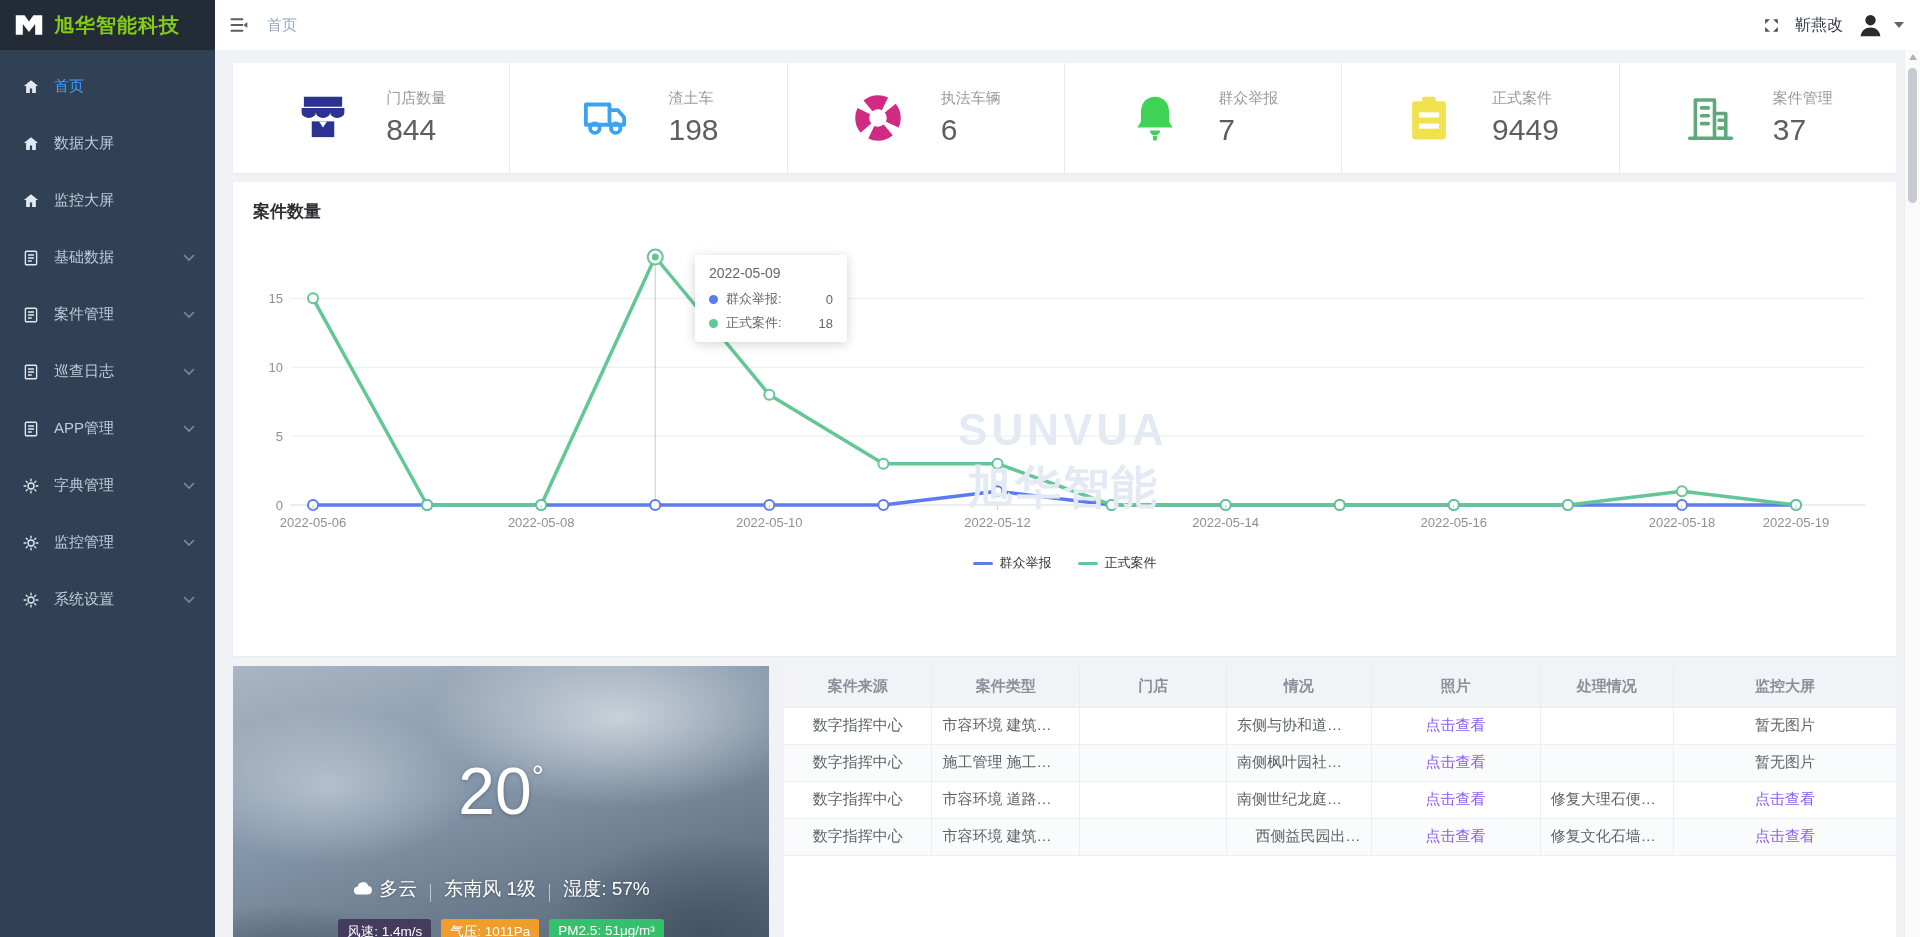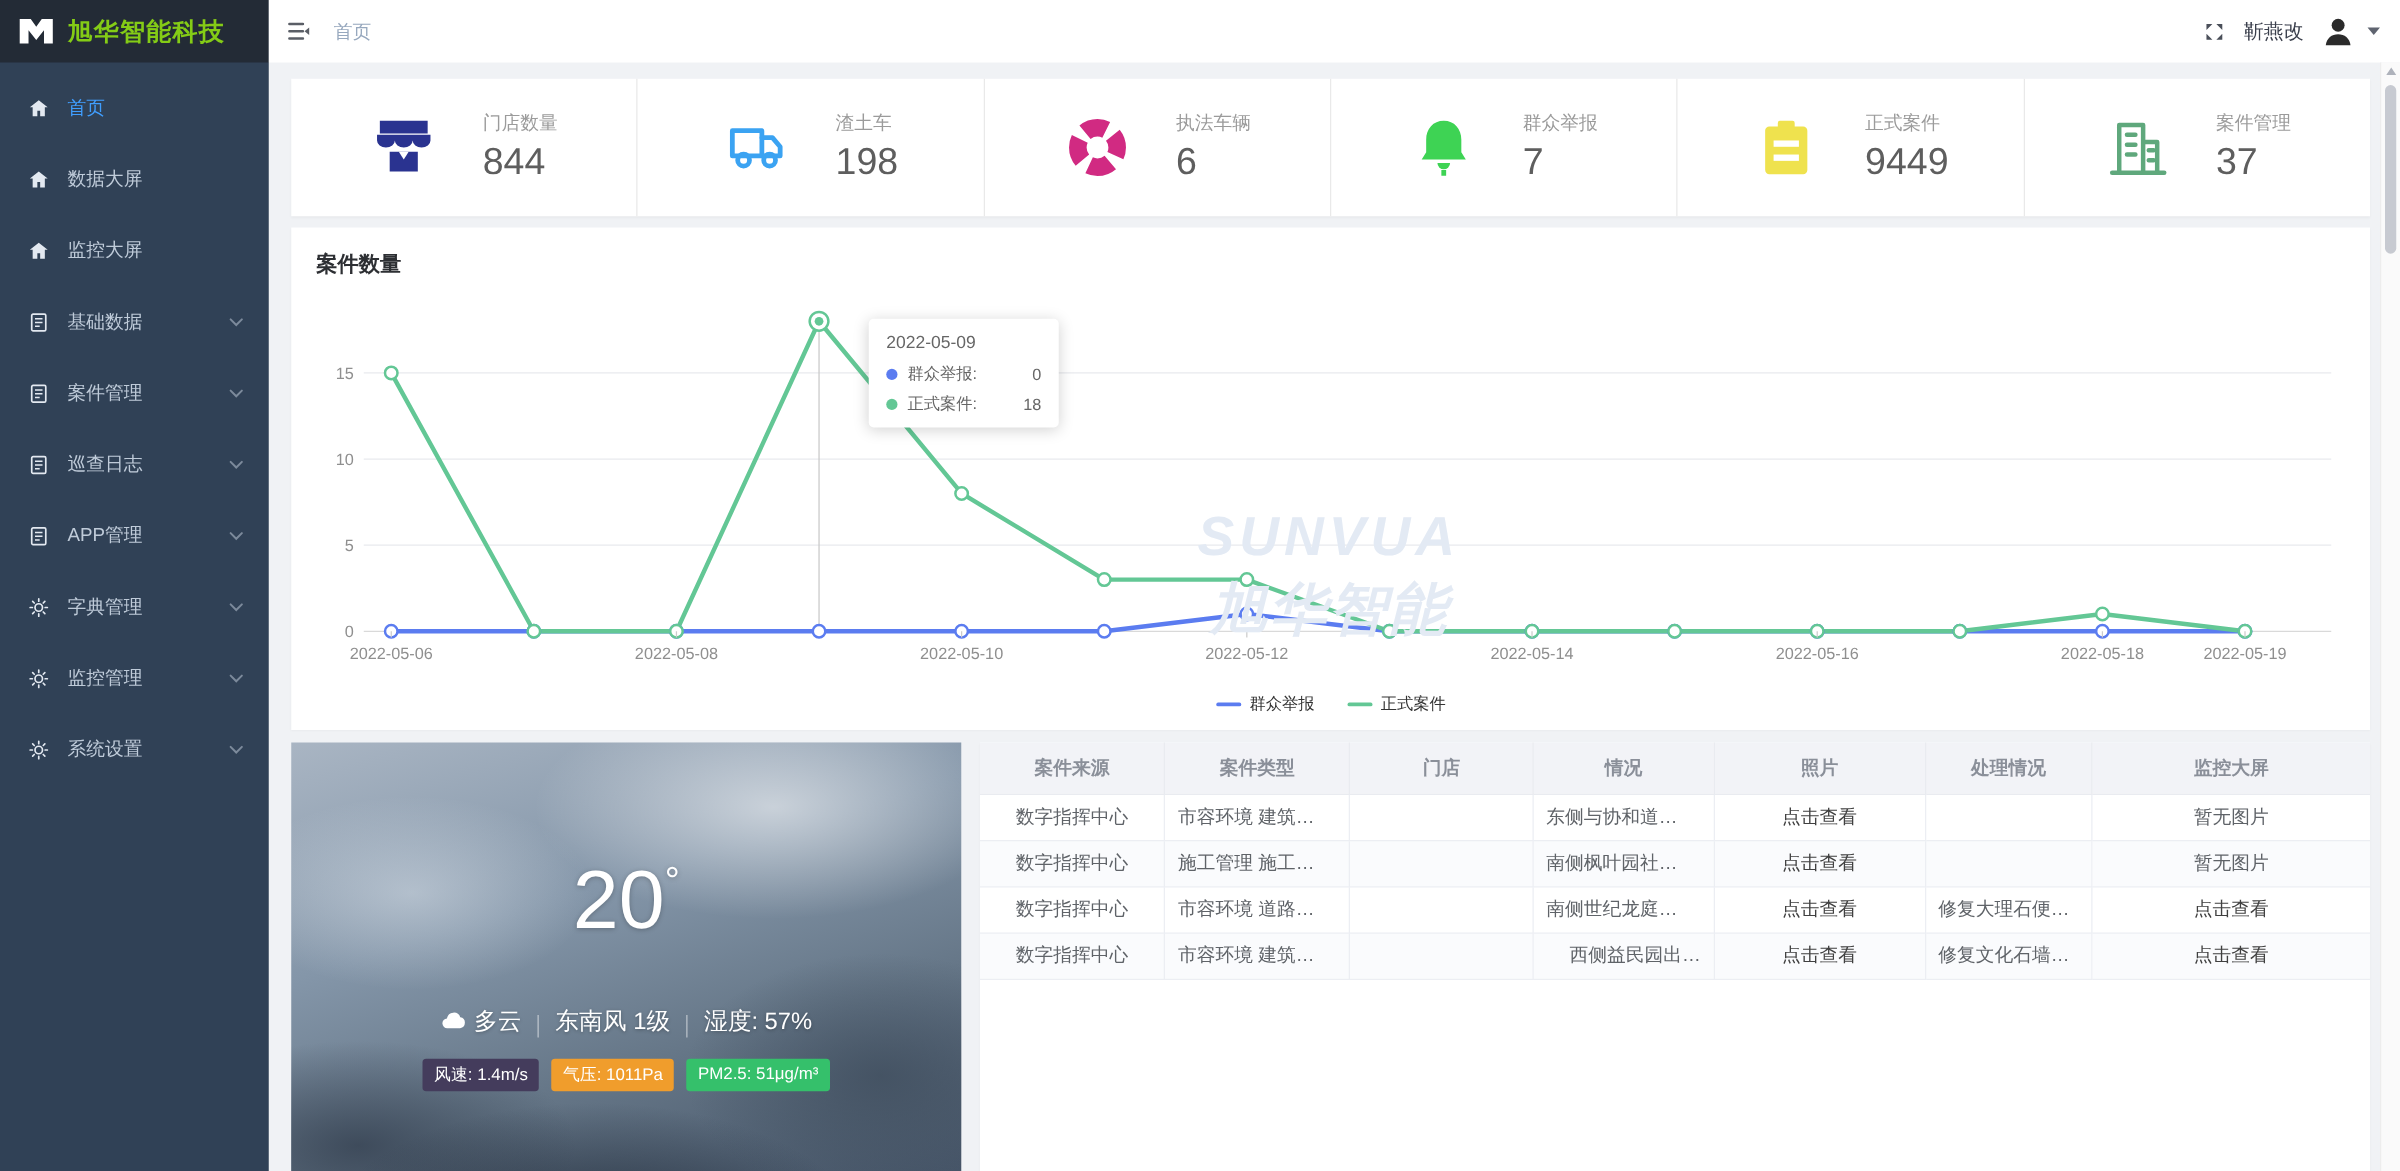--- a/index.html
+++ b/index.html
@@ -30,25 +30,25 @@
   .content { position:absolute; top:50px; left:0; right:16px; bottom:0; padding:13px 8px 0 18px; overflow:hidden; }
 
   
   .stats { display:flex; background:#fff; height:110px; box-shadow:0 1px 2px rgba(0,0,0,.04); }
   .stat-card { flex:1; display:flex; align-items:center; justify-content:center; gap:36px; border-left:1px solid #e9e9e9; }
   .stat-card:first-child { border-left:none; }
   .stat-text .stat-label { font-size:15px; color:#9b9b9b; margin-bottom:5px; }
   .stat-text .stat-value { font-size:30px; color:#5e5e5e; }
 
   
-  .chart-card { margin-top:9px; background:#fff; height:402px; padding:18px 20px 10px; box-shadow:0 1px 2px rgba(0,0,0,.04); }
+  .chart-card { margin-top:9px; background:#fff; height:474px; padding:18px 20px 10px; box-shadow:0 1px 2px rgba(0,0,0,.04); }
   .chart-title { font-size:17px; font-weight:bold; color:#2d2f33; margin-bottom:4px; }
   .chart-wrap { position:relative; }
   .watermark { position:absolute; left:660px; top:178px; width:300px; text-align:center;
-    color:#e3eaf4; font-weight:bold; pointer-events:none;font-style:italic; }
+    color:#e3eaf4; font-weight:bold; pointer-events:none; }
   .watermark .wm1 { font-size:44px; letter-spacing:4px; }
   .watermark .wm2 { font-size:46px; letter-spacing:2px; margin-top:2px; }
   .tooltip { position:absolute; left:442px; top:28px; width:152px; background:#fff; border-radius:4px;
     box-shadow:0 2px 12px rgba(0,0,0,.18); padding:10px 14px; z-index:5; }
   .tooltip-title { color:#666; font-size:14px; margin-bottom:9px; }
   .tt-row { display:flex; align-items:center; font-size:13px; color:#666; margin-top:6px; }
   .tt-dot { width:9px; height:9px; border-radius:50%; margin-right:8px; flex:0 0 9px; }
   .tt-val { margin-left:auto; }
   .legend { display:flex; justify-content:center; align-items:center; gap:26px; height:24px; }
   .legend-item { display:flex; align-items:center; gap:7px; font-size:13px; color:#333; cursor:pointer; }
@@ -77,21 +77,21 @@
   
   .table-card { flex:1; height:430px; background:#fff; box-shadow:0 1px 2px rgba(0,0,0,.04); }
   table { width:100%; border-collapse:collapse; table-layout:fixed; }
   th { height:41px; background:#f2f3f7; color:#8a8f99; font-size:15px; font-weight:bold;
     border:1px solid #e9ebf0; border-top:none; }
   th:first-child { border-left:none; } th:last-child { border-right:none; }
   td { height:37px; font-size:15px; color:#5f6368; border-bottom:1px solid #eceef3;
     border-right:1px solid #eceef3; padding:0 10px; overflow:hidden; white-space:nowrap; }
   td:last-child { border-right:none; }
   tr.striped td { background:#fafbfd; }
-  .tlink { color:#404040; cursor:pointer;text-align:right; }
+  .tlink { color:#8b5cf6; cursor:pointer;text-align:right; }
 
   
   .scrollbar { position:absolute; right:0; top:50px; bottom:0; width:16px; background:#fafafa; border-left:1px solid #ededed; }
   .sb-arrow { position:absolute; top:4px; left:4px; width:0; height:0;
     border-left:4px solid transparent; border-right:4px solid transparent; border-bottom:6px solid #aeb2bb; cursor:pointer; }
   .sb-thumb { position:absolute; top:18px; left:3px; width:9px; height:135px; background:#c7cad1; border-radius:5px; cursor:pointer; }
 
   svg { display:block; }
 </style>
 </head>

